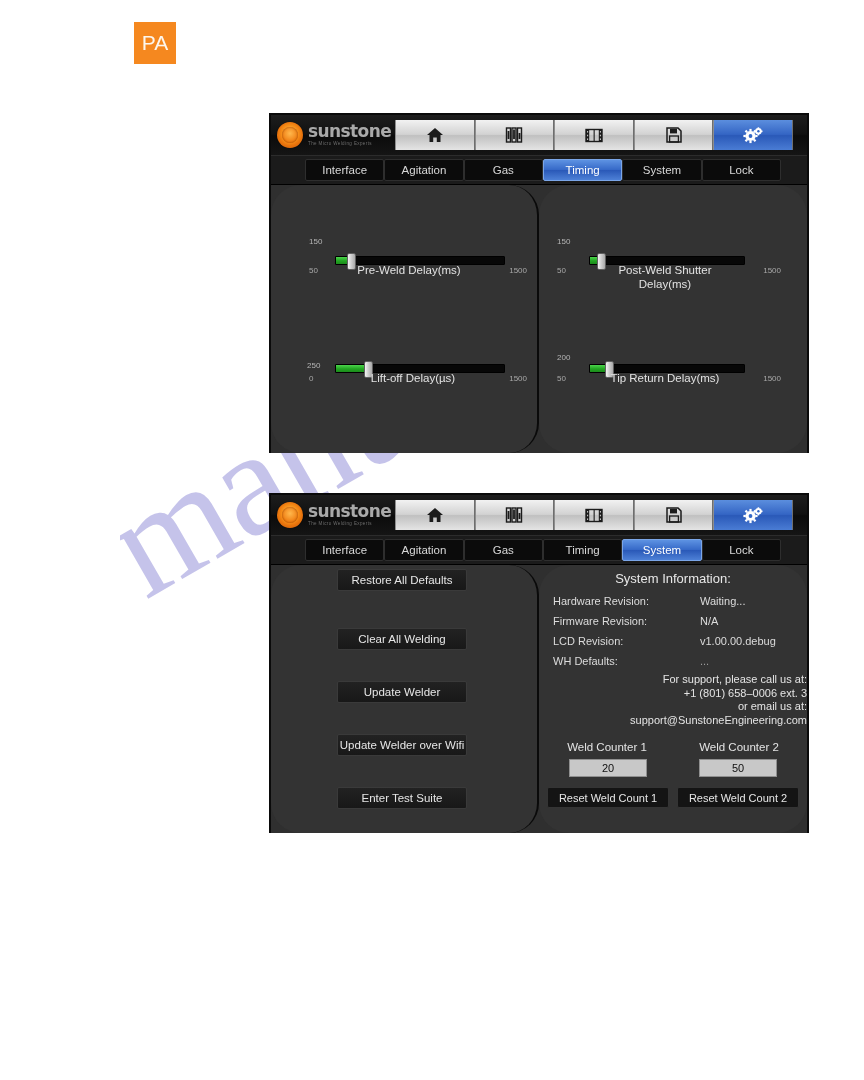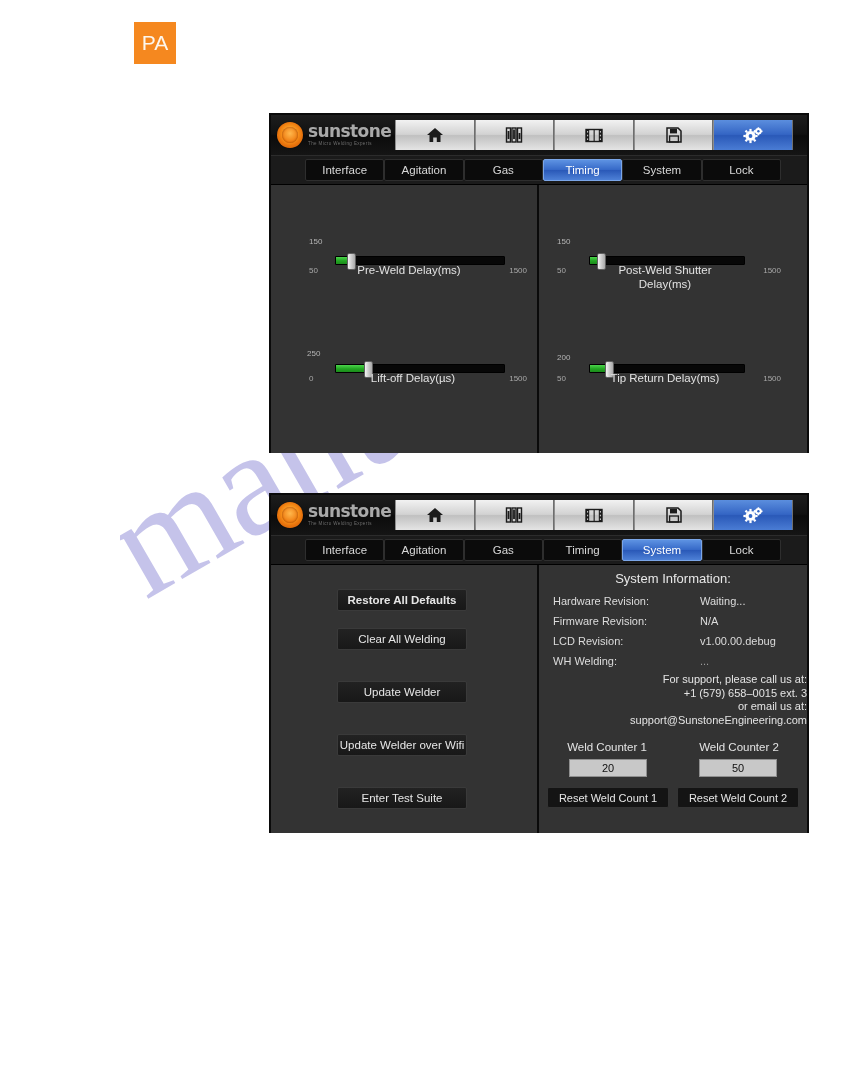--- a/index.html
+++ b/index.html
@@ -191,20 +191,21 @@
   .panes {
     display: flex;
     height: calc(100% - 68px);
     background: #2f2f2f;
   }
   .pane {
     flex: 1 1 50%;
     position: relative;
     box-sizing: border-box;
     background: #333333;
+    border-radius: 30px;
   }
   .pane.left { border-right: 2px solid #0a0a0a; }
 
   
   .slider-block { position: absolute; left: 0; right: 0; }
   .sl-val {
     position: absolute;
     font-size: 8px;
     color: #b5b5b5;
     font-family: "Liberation Sans", sans-serif;
@@ -440,21 +441,21 @@
         <div class="sl-track" style="left:64px; right:32px; top:19px;">
           <div class="sl-fill" style="width:8%;"></div>
           <div class="sl-thumb" style="left:calc(8% - 2px);"></div>
         </div>
         <div class="sl-min" style="left:38px; top:29px;">50</div>
         <div class="sl-max" style="right:10px; top:29px;">1500</div>
         <div class="sl-label" style="left:60px; right:50px; top:26px;">Pre-Weld Delay(ms)</div>
       </div>
 
       <div class="slider-block" style="top:160px;">
-        <div class="sl-val" style="left:36px; top:4px;">250</div>
+        <div class="sl-val" style="left:36px; top:16px;">250</div>
         <div class="sl-track" style="left:64px; right:32px; top:19px;">
           <div class="sl-fill" style="width:18%;"></div>
           <div class="sl-thumb" style="left:calc(18% - 2px);"></div>
         </div>
         <div class="sl-min" style="left:38px; top:29px;">0</div>
         <div class="sl-max" style="right:10px; top:29px;">1500</div>
         <div class="sl-label" style="left:60px; right:42px; top:26px;">Lift-off Delay(µs)</div>
       </div>
 
     </div>
@@ -578,21 +579,21 @@
     <div class="tab">Gas</div>
     <div class="tab">Timing</div>
     <div class="tab active">System</div>
     <div class="tab">Lock</div>
     <div class="tab-spacer-r"></div>
   </div>
 
   <div class="panes">
 
     <div class="pane left">
-      <div class="sysbtn" style="left:66px; right:70px; top:24px;font-weight:bold;">Restore All Defaults</div>
+      <div class="sysbtn" style="left:66px; right:70px; top:4px;">Restore All Defaults</div>
       <div class="sysbtn" style="left:66px; right:70px; top:63px;">Clear All Welding</div>
       <div class="sysbtn" style="left:66px; right:70px; top:116px;">Update Welder</div>
       <div class="sysbtn" style="left:66px; right:70px; top:169px;">Update Welder over Wifi</div>
       <div class="sysbtn" style="left:66px; right:70px; top:222px;">Enter Test Suite</div>
     </div>
 
     <div class="pane">
       <div class="sysinfo-title">System Information:</div>
 
       <div class="inforow" style="top:50px;">
@@ -601,26 +602,26 @@
       </div>
       <div class="inforow" style="top:30px;">
         <span class="k">Hardware Revision:</span>
         <span class="v">Waiting...</span>
       </div>
       <div class="inforow" style="top:70px;">
         <span class="k">LCD Revision:</span>
         <span class="v">v1.00.00.debug</span>
       </div>
       <div class="inforow" style="top:90px;">
-        <span class="k">WH Welding:</span>
+        <span class="k">WH Defaults:</span>
         <span class="v dim">...</span>
       </div>
 
       <div class="support" style="top:108px;">For support, please call us at:</div>
-      <div class="support" style="top:121.5px;">+1 (579) 658–0015 ext. 3</div>
+      <div class="support" style="top:121.5px;">+1 (801) 658–0006 ext. 3</div>
       <div class="support" style="top:135px;">or email us at:</div>
       <div class="support" style="top:148.5px;">support@SunstoneEngineering.com</div>
 
       <div class="counter-label" style="left:8px; width:120px; top:176px;">Weld Counter 1</div>
       <div class="counter-label" style="right:8px; width:120px; top:176px;">Weld Counter 2</div>
 
       <div class="counter-box" style="left:30px; width:78px; top:194px;">20</div>
       <div class="counter-box" style="right:30px; width:78px; top:194px;">50</div>
 
       <div class="reset-btn" style="left:8px; width:122px; top:222px;">Reset Weld Count 1</div>

